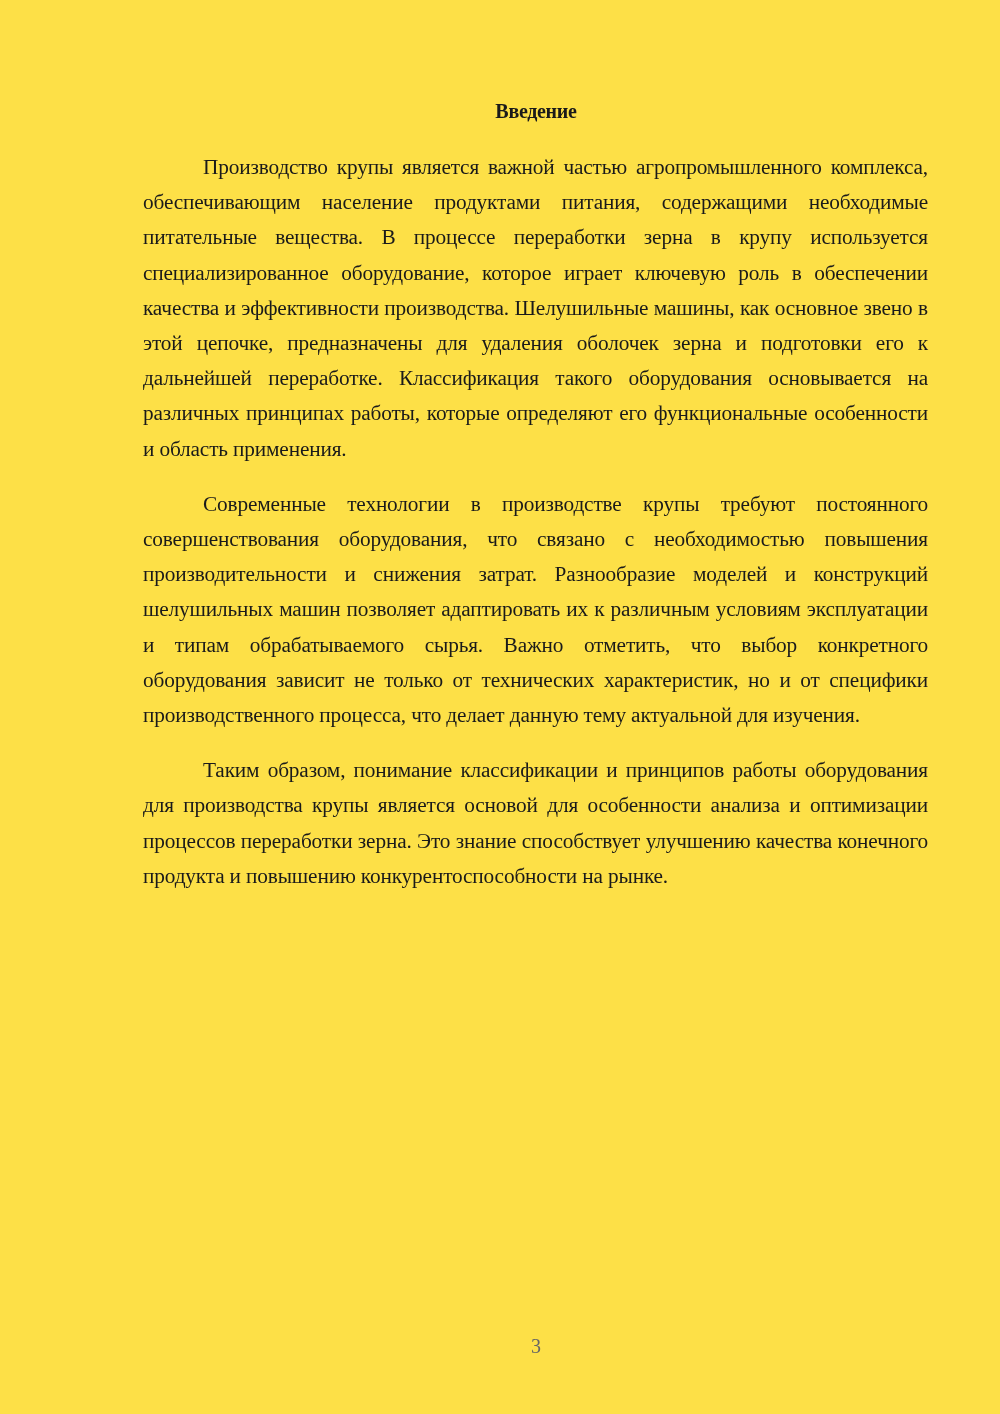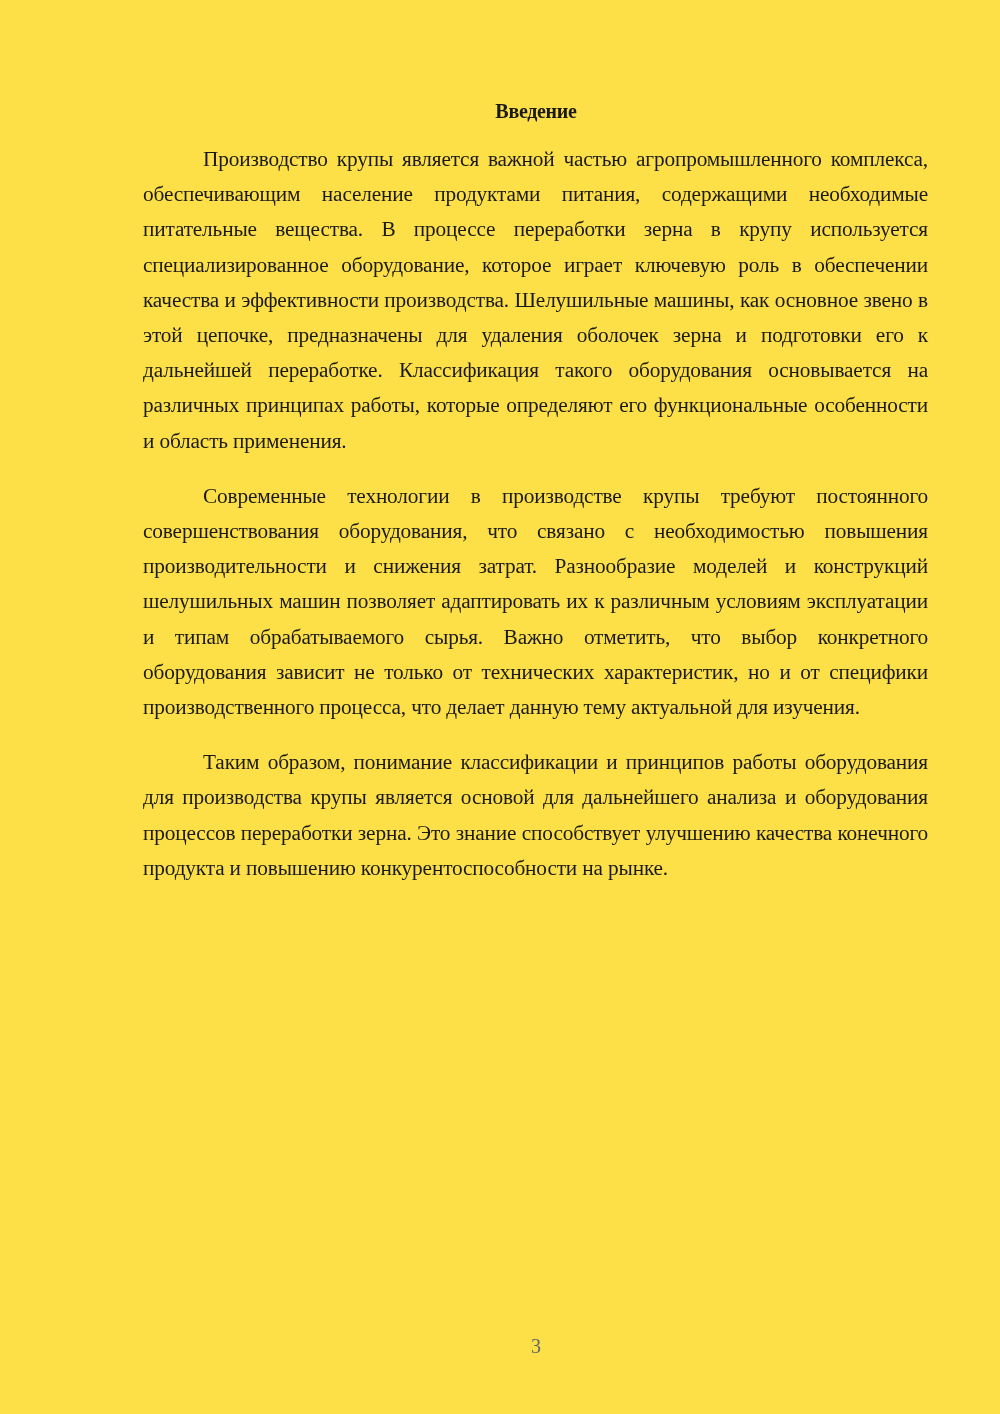--- a/index.html
+++ b/index.html
@@ -12,30 +12,30 @@
     .title {
       position: absolute; top: 97px; left: 0; width: 1072px;
       text-align: center; font-weight: bold; font-size: 20px; line-height: 28px;
       letter-spacing: -0.3px;
     }
     .body {
       position: absolute; left: 143px; width: 785px; top: 142px;
       font-size: 21.3px; line-height: 35.2px; text-align: justify;
       letter-spacing: -0.15px;
     }
-    .para { margin: 0 0 20px 0; text-indent: 60px; hyphens: none; }
+    .para { margin: 8px 0 20px 0; text-indent: 60px; hyphens: none; }
     .page-number {
       position: absolute; top: 1335px; left: 0; width: 1072px; text-align: center;
       font-size: 20px; color: #666666;
     }
   </style>
 </head>
 <body>
 
 <div class="page">
   <div class="title">Введение</div>
   <div class="body">
     <p class="para">Производство крупы является важной частью агропромышленного комплекса, обеспечивающим население продуктами питания, содержащими необходимые питательные вещества. В процессе переработки зерна в крупу используется специализированное оборудование, которое играет ключевую роль в обеспечении качества и эффективности производства. Шелушильные машины, как основное звено в этой цепочке, предназначены для удаления оболочек зерна и подготовки его к дальнейшей переработке. Классификация такого оборудования основывается на различных принципах работы, которые определяют его функциональные особенности и область применения.</p>
     <p class="para">Современные технологии в производстве крупы требуют постоянного совершенствования оборудования, что связано с необходимостью повышения производительности и снижения затрат. Разнообразие моделей и конструкций шелушильных машин позволяет адаптировать их к различным условиям эксплуатации и типам обрабатываемого сырья. Важно отметить, что выбор конкретного оборудования зависит не только от технических характеристик, но и от специфики производственного процесса, что делает данную тему актуальной для изучения.</p>
-    <p class="para">Таким образом, понимание классификации и принципов работы оборудования для производства крупы является основой для дальнейшего анализа и оборудования процессов переработки зерна. Это знание способствует улучшению качества конечного продукта и повышению конкурентоспособности на рынке.</p>
+    <p class="para">Таким образом, понимание классификации и принципов работы оборудования для производства крупы является основой для особенности анализа и оптимизации процессов переработки зерна. Это знание способствует улучшению качества конечного продукта и повышению конкурентоспособности на рынке.</p>
   </div>
   <div class="page-number">3</div>
 </div>
 
 </body></html>

